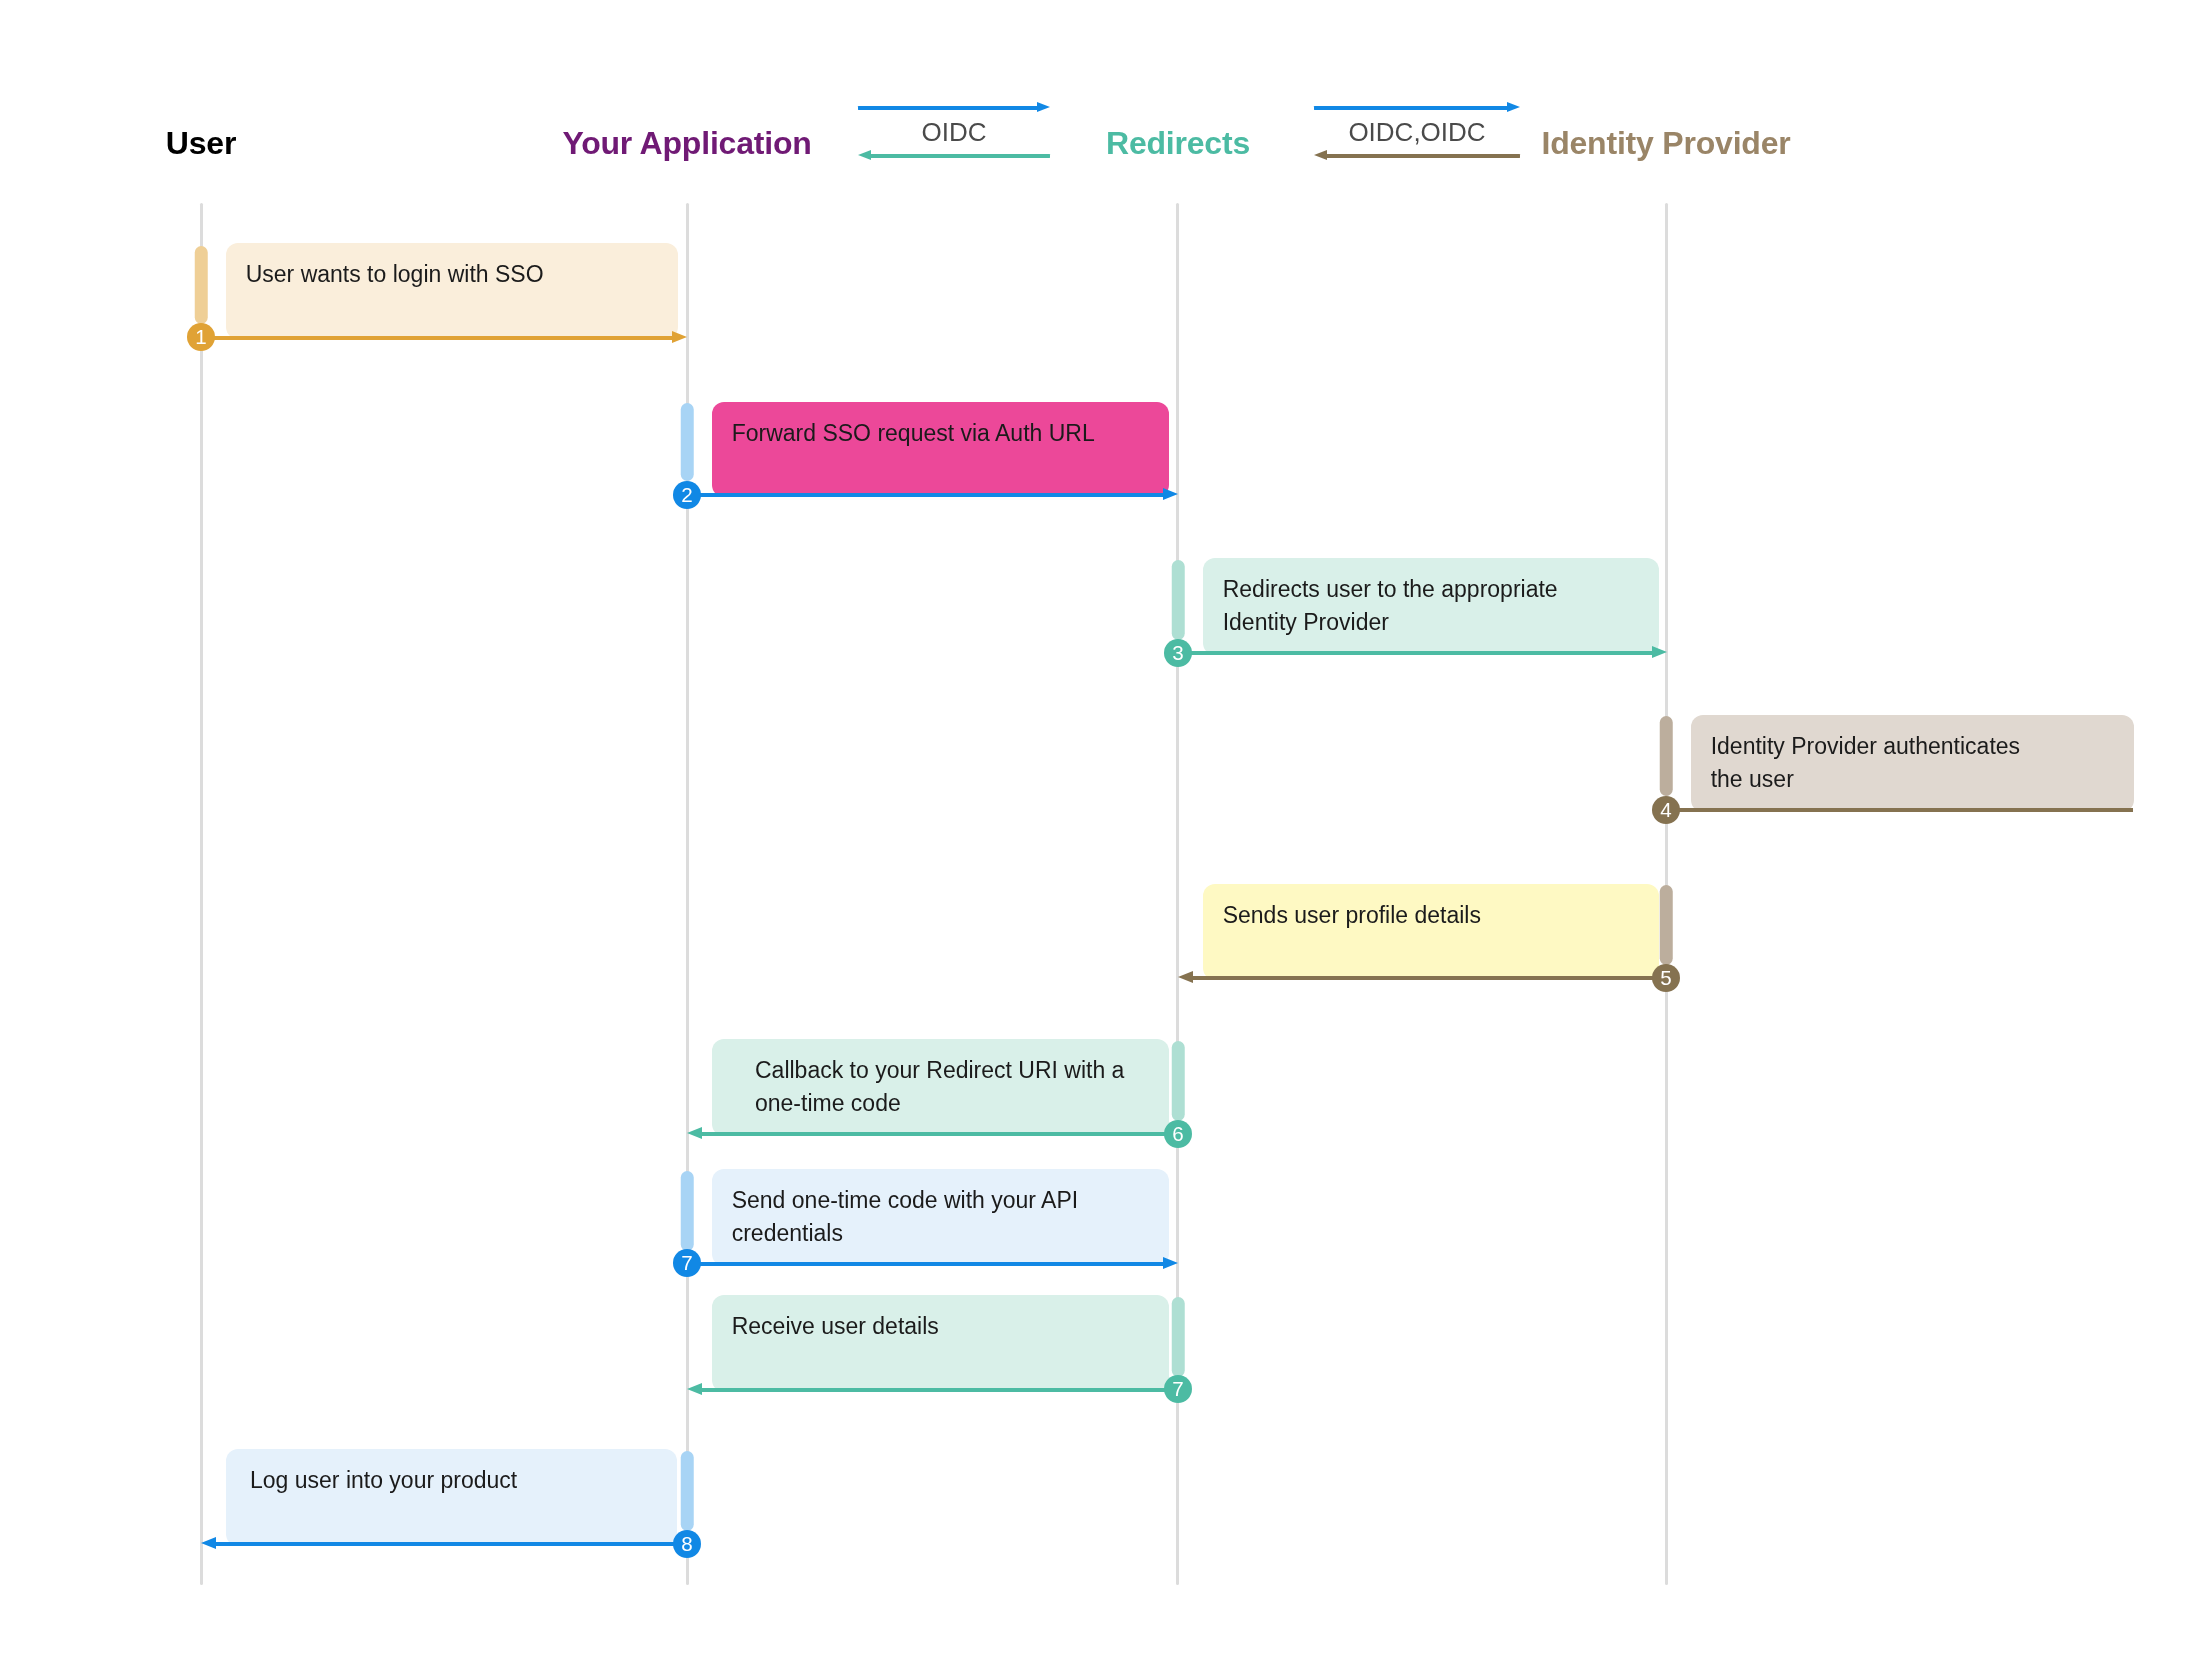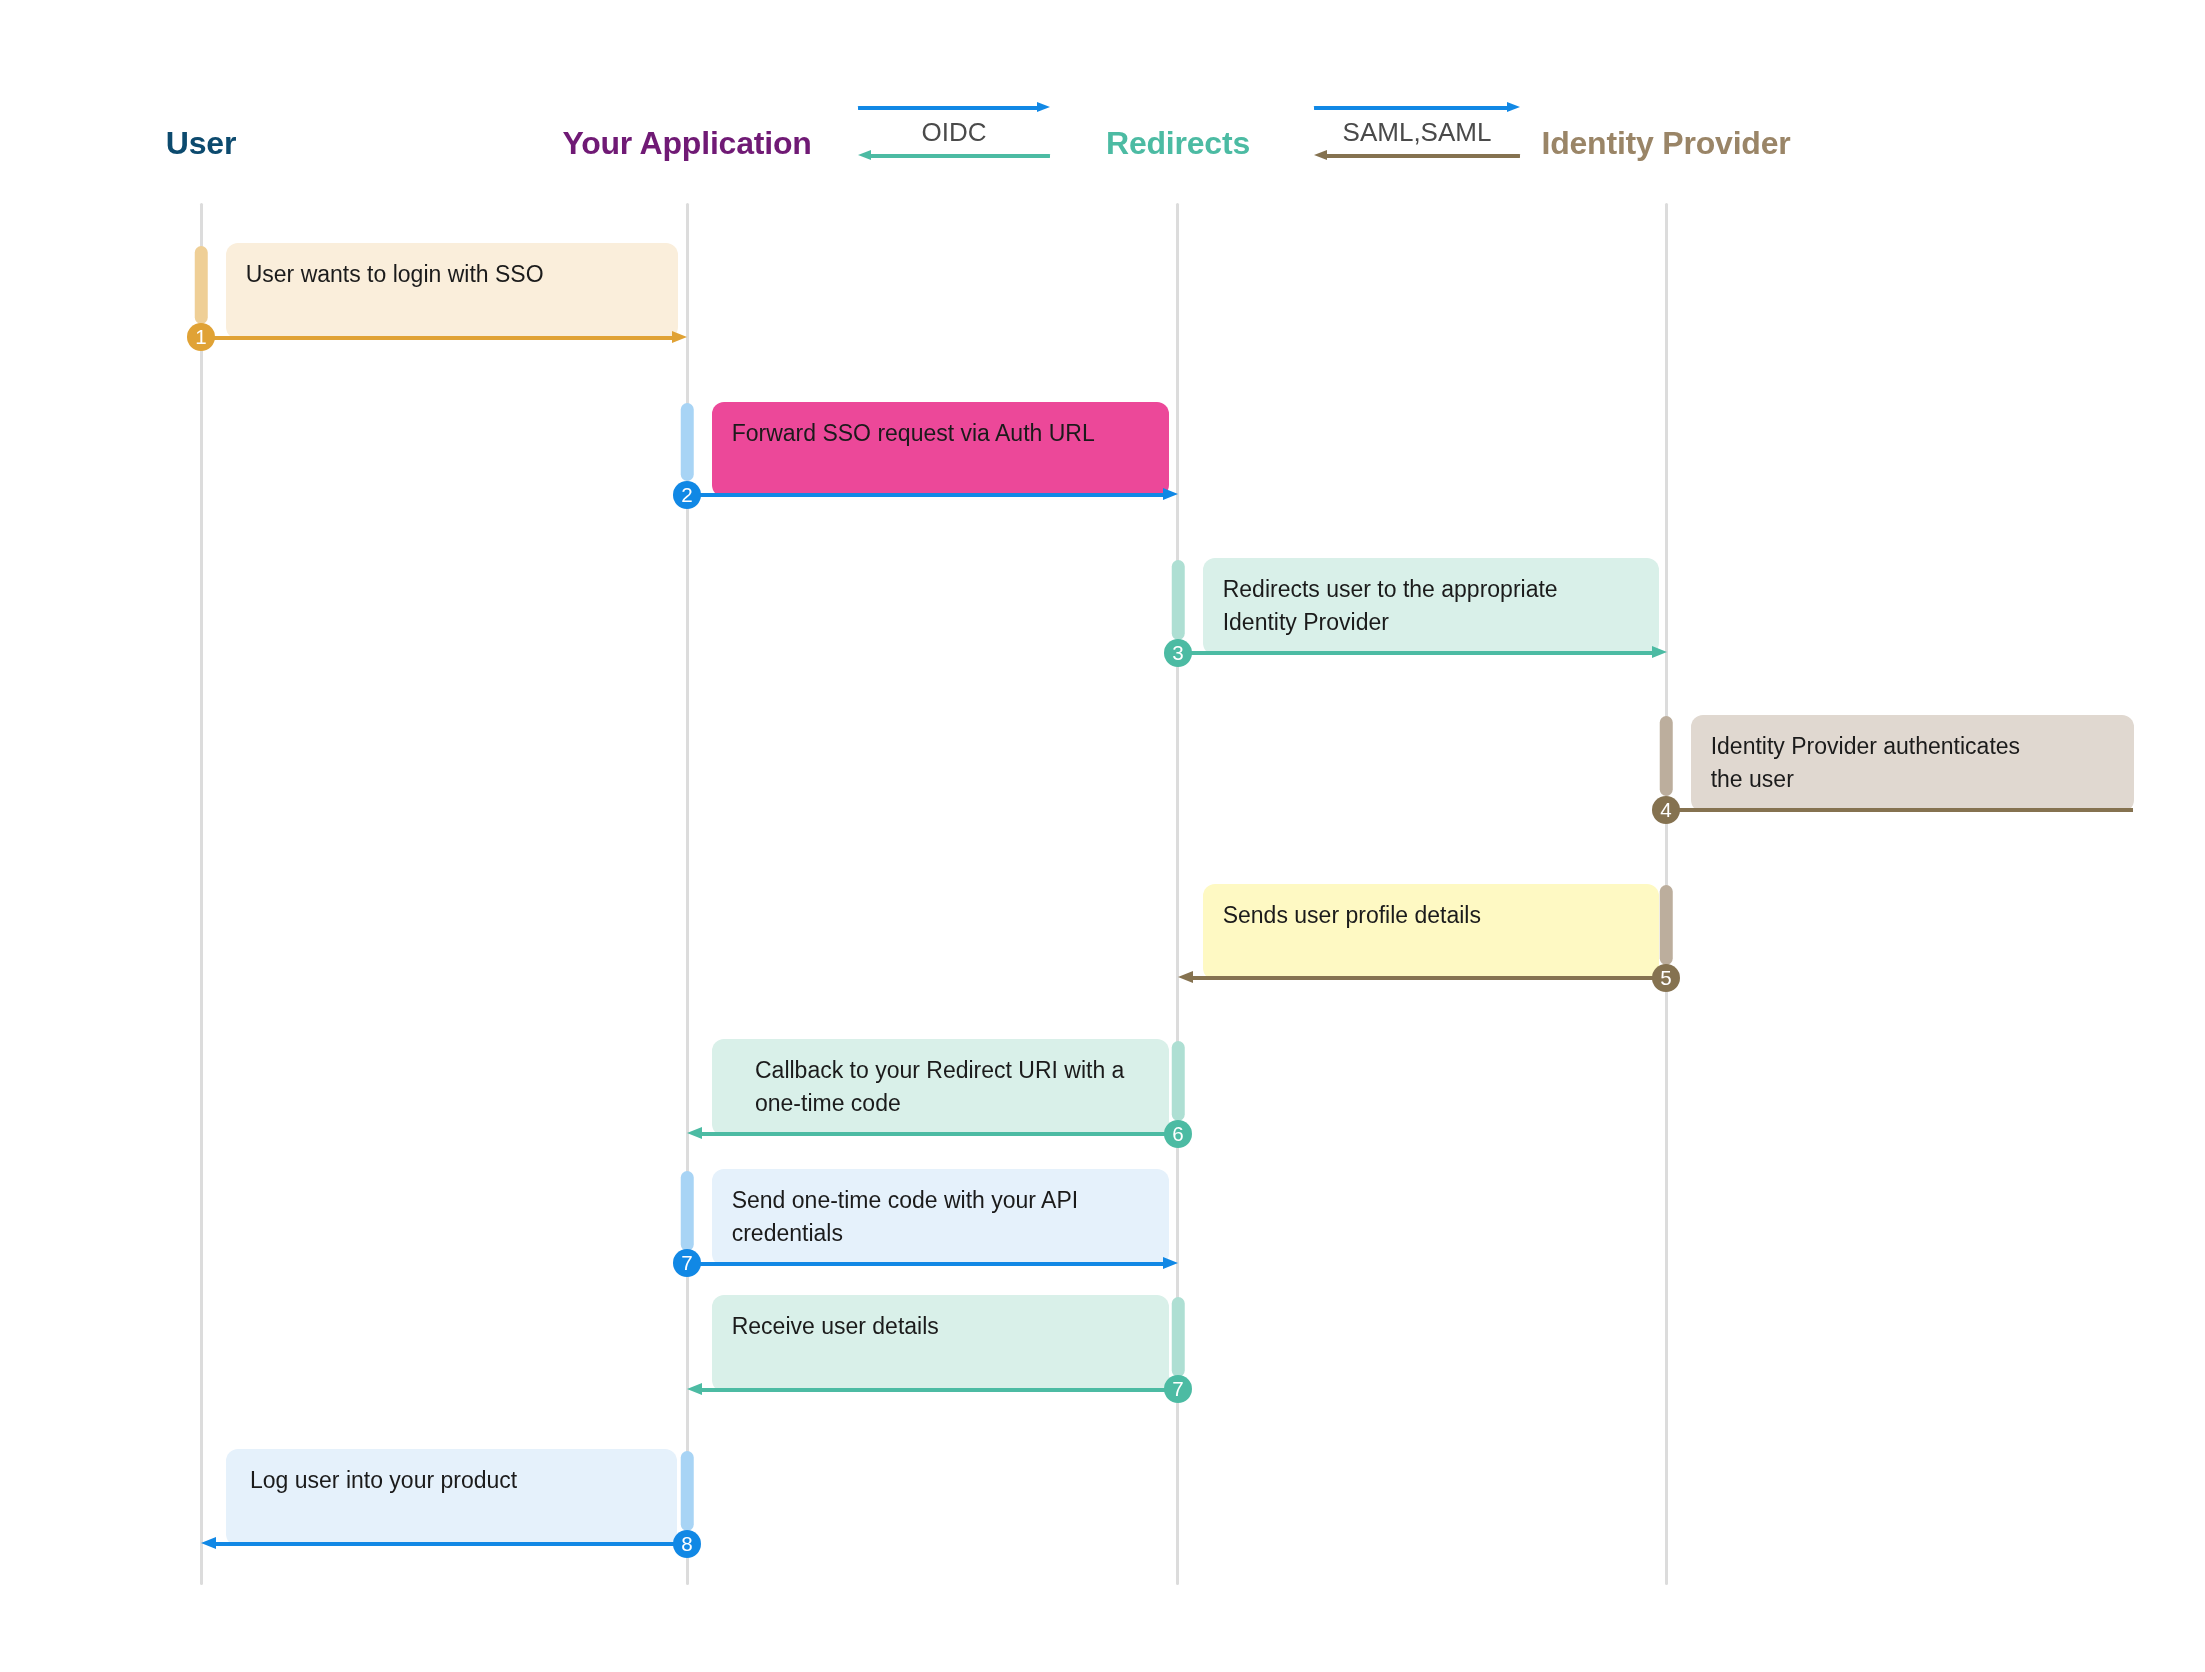--- a/index.html
+++ b/index.html
@@ -26,21 +26,21 @@
   
   .actor{
     position:absolute;
     transform:translateX(-50%);
     white-space:nowrap;
     font-weight:700;
     font-size:32px;
     letter-spacing:-0.2px;
     line-height:1;
   }
-  .actor.user{color:#0c4a6e;}
+  .actor.user{color:#000000;}
   .actor.app{color:#701a75;}
   .actor.scalekit{color:#4cbba3;}
   .actor.idp{color:#9a8567;}
 
   
   .proto{
     position:absolute;
     transform:translateX(-50%);
     text-align:center;
   }
@@ -141,21 +141,21 @@
         <div class="proto-arrow left">
           <div class="shaft" style="background: rgb(76, 187, 163);"></div>
           <div class="head" style="border-right-color: rgb(76, 187, 163);"></div>
         </div>
       </div>
       <div class="proto" style="left: 1417px; top: 102px; width: 206px;">
         <div class="proto-arrow right">
           <div class="shaft" style="background: rgb(17, 136, 229);"></div>
           <div class="head" style="border-left-color: rgb(17, 136, 229);"></div>
         </div>
-        <div class="proto-label">SAML,SAML</div>
+        <div class="proto-label">OIDC,OIDC</div>
         <div class="proto-arrow left">
           <div class="shaft" style="background: rgb(133, 114, 80);"></div>
           <div class="head" style="border-right-color: rgb(133, 114, 80);"></div>
         </div>
       </div>
     </div>
   <div id="steps-layer">
       <div class="activation" style="left: 201px; top: 246px; height: 78px; background: rgb(239, 207, 150);"></div>
       <div class="msgbox" style="left: 226px; top: 243px; width: 452px; height: 96px; background: rgb(250, 238, 219);">
         <div class="msgtext">User wants to login with SSO</div>

